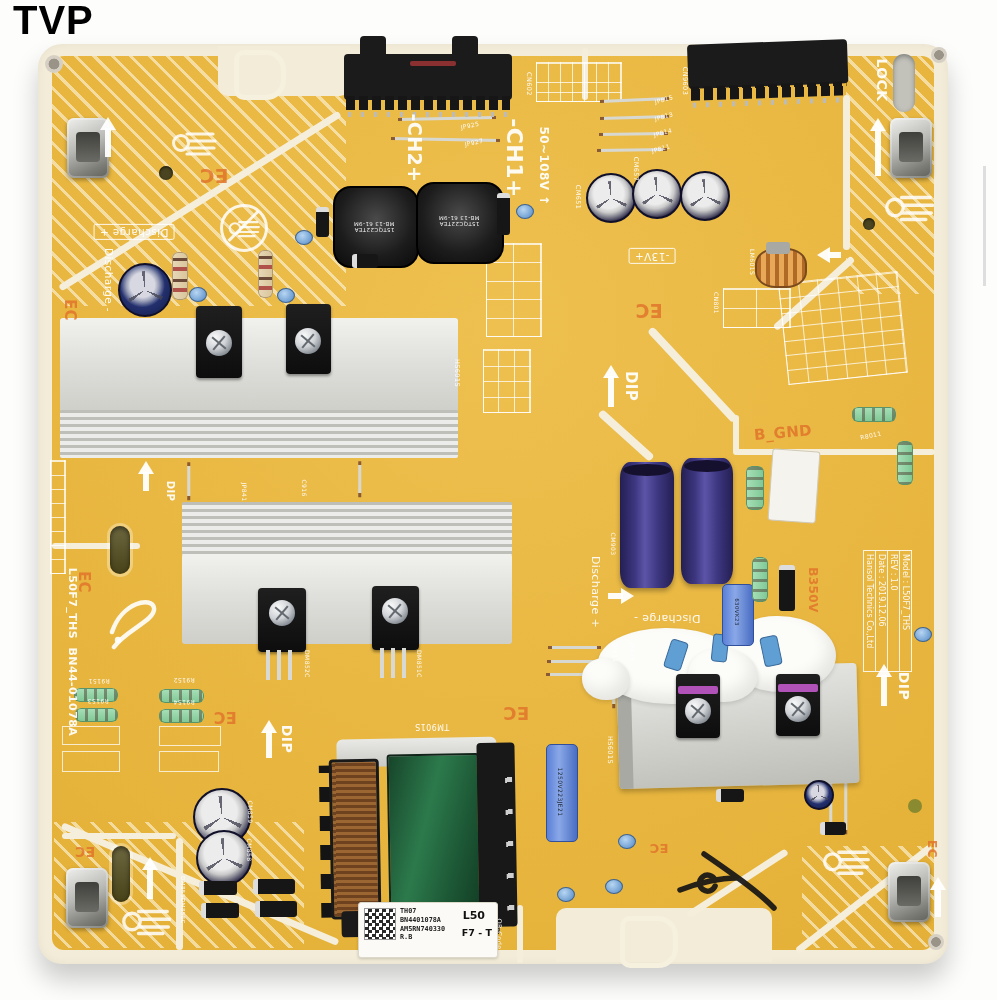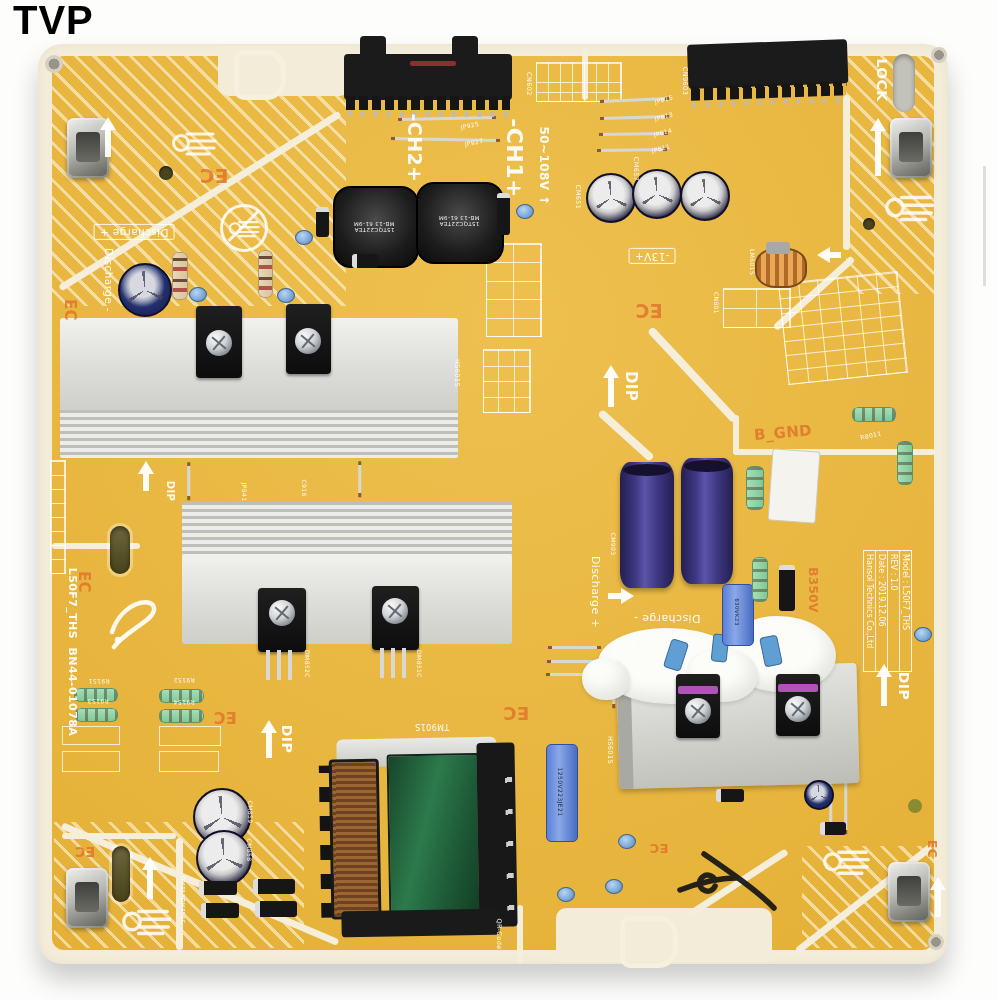--- a/index.html
+++ b/index.html
@@ -262,20 +262,31 @@
   <div class="bluecap" style="left:722px;top:584px;width:30px;height:60px;"></div>
   <div class="toroid" style="left:755px;top:248px;width:48px;height:36px;"></div>
   <div class="ttab" style="left:766px;top:242px;width:24px;height:12px;"></div>
 
   <div class="bracket" style="left:67px;top:118px;"></div>
   <div class="bracket" style="left:890px;top:118px;"></div>
   <div class="bracket" style="left:66px;top:868px;"></div>
   <div class="bracket" style="left:888px;top:862px;"></div>
   <div class="nt-circle"></div>
 
+  <div class="sticker">
+    <div class="qr"></div>
+    <div class="stx">
+      <div>TH07</div>
+      <div>BN4401078A</div>
+      <div>AM5RN740330</div>
+      <div>R.B</div>
+    </div>
+    <div class="ssz">L50</div>
+    <div class="sgr">F7 - T</div>
+  </div>
 
   <div class="mtable">
     <div>Model : L50F7_THS</div>
     <div>REV : 1.0</div>
     <div>Date : 2019.12.06</div>
     <div>Hansol Technics Co.,Ltd</div>
   </div>
 
   <div class="layer" id="over">
       <div class="rg" style="left: 74px; top: 688px; width: 44px; height: 14px; box-shadow: rgb(90, 148, 104) 0px 0px 0px 1px inset; background-image: repeating-linear-gradient(90deg, rgba(70, 45, 35, 0.45) 0px, rgba(70, 45, 35, 0.45) 3px, rgba(0, 0, 0, 0) 3px, rgba(0, 0, 0, 0) 10px), linear-gradient(rgb(168, 224, 184), rgb(126, 199, 148));"></div>

